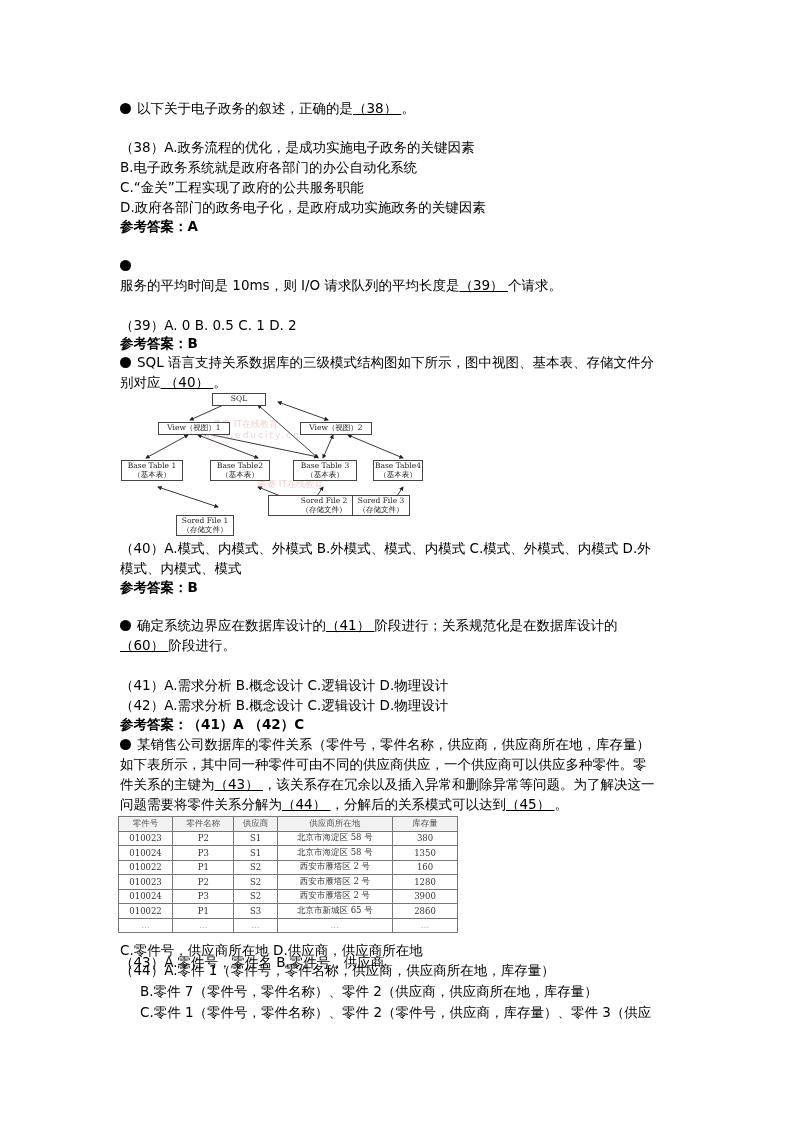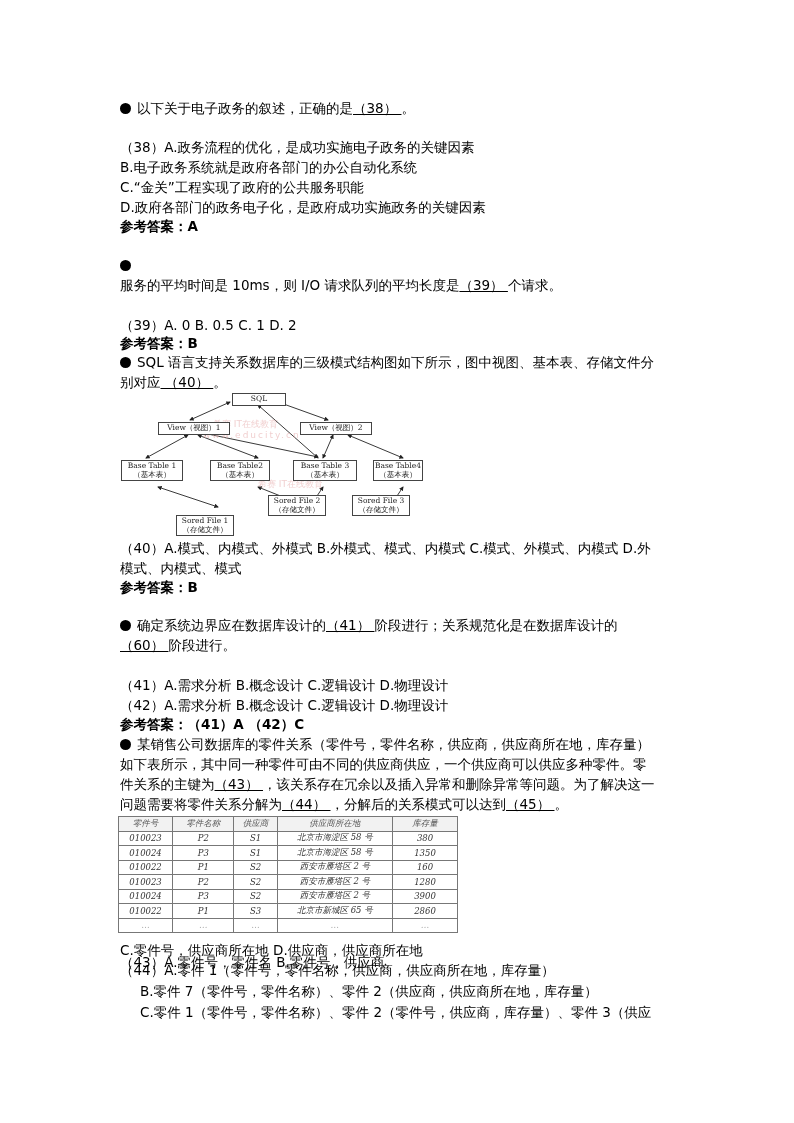--- a/index.html
+++ b/index.html
@@ -11,21 +11,21 @@
   .answer { font-weight:bold; }
   .indent { left:140px; }
   
   #diagram { position:absolute; left:118px; top:390px; width:305px; height:128px; }
   #diagram .node { position:absolute; border:1px solid #444; background:#fff; font-family:"DejaVu Serif", serif;
                    font-size:7.5px; text-align:center; line-height:9px; color:#222; }
   #diagram svg { position:absolute; left:0; top:0; }
   .wm { position:absolute; font-size:9px; color:#e8b0b0; opacity:0.6; font-family:"DejaVu Sans", sans-serif; }
   
   #parts-table { position:absolute; left:118px; top:816px; width:340px; border-collapse:collapse;
-                 font-family:"DejaVu Serif", serif; font-size:8.5px; color:#333;font-style:italic; }
+                 font-family:"DejaVu Serif", serif; font-size:8.5px; color:#333; }
   #parts-table th, #parts-table td { border:1px solid #777; text-align:center; height:13.5px; padding:0; font-weight:normal; }
   #parts-table th { background:#f2f2f2; color:#555; }
   #parts-table td.ellipsis { color:#aaa; }
 </style>
 </head>
 <body>
 
 <div class="line" style="top:98px;">
   <span class="bullet"></span><span>以下关于电子政务的叙述，正确的是</span><span class="blank">（38）  </span><span>。</span>
 </div>
@@ -70,31 +70,31 @@
       <line x1="40" y1="97" x2="100" y2="117"></line>
       <line x1="140" y1="97" x2="190" y2="117"></line>
       <line x1="205" y1="97" x2="195" y2="112"></line>
       <line x1="285" y1="97" x2="275" y2="112"></line>
     </g>
   </svg>
   <div class="wm" style="left:95px;top:28px;">希赛 IT在线教育</div>
   <div class="wm" style="left:85px;top:40px;letter-spacing:2px;">www.educity.cn</div>
   <div class="wm" style="left:140px;top:88px;">希赛 IT在线教育</div>
 
-  <div class="node" style="left:114px;top:3px;width:52px;height:11px;">SQL</div>
+  <div class="node" style="left:94px;top:3px;width:52px;height:11px;">SQL</div>
   <div class="node" style="left:40px;top:32px;width:70px;height:11px;">View（视图）1</div>
   <div class="node" style="left:182px;top:32px;width:70px;height:11px;">View（视图）2</div>
 
   <div class="node" style="left:3px;top:70px;width:60px;height:19px;"><span>Base Table 1</span><br><span>（基本表）</span></div>
   <div class="node" style="left:92px;top:70px;width:58px;height:19px;"><span>Base Table2</span><br><span>（基本表）</span></div>
   <div class="node" style="left:175px;top:70px;width:62px;height:19px;"><span>Base Table 3</span><br><span>（基本表）</span></div>
   <div class="node" style="left:255px;top:70px;width:48px;height:19px;"><span>Base Table4</span><br><span>（基本表）</span></div>
 
   <div class="node" style="left:58px;top:105px;width:56px;height:19px;margin-top:20px;"><span>Sored File 1</span><br><span>（存储文件）</span></div>
-  <div class="node" style="left:150px;top:105px;width:56px;height:19px;"><span>Sored File 2</span><br><span>（存储文件）</span></div>
+  <div class="node" style="left:150px;top:105px;width:56px;height:19px;padding-left:27px;"><span>Sored File 2</span><br><span>（存储文件）</span></div>
   <div class="node" style="left:234px;top:105px;width:56px;height:19px;"><span>Sored File 3</span><br><span>（存储文件）</span></div>
 </div>
 
 <div class="line" style="top:538px;">（40）A.模式、内模式、外模式  B.外模式、模式、内模式  C.模式、外模式、内模式  D.外</div>
 <div class="line" style="top:558px;">模式、内模式、模式</div>
 <div class="line answer" style="top:577px;">参考答案：B</div>
 
 <div class="line" style="top:615px;">
   <span class="bullet"></span><span>确定系统边界应在数据库设计的</span><span class="blank">（41）  </span><span>阶段进行；关系规范化是在数据库设计的</span>
 </div>

